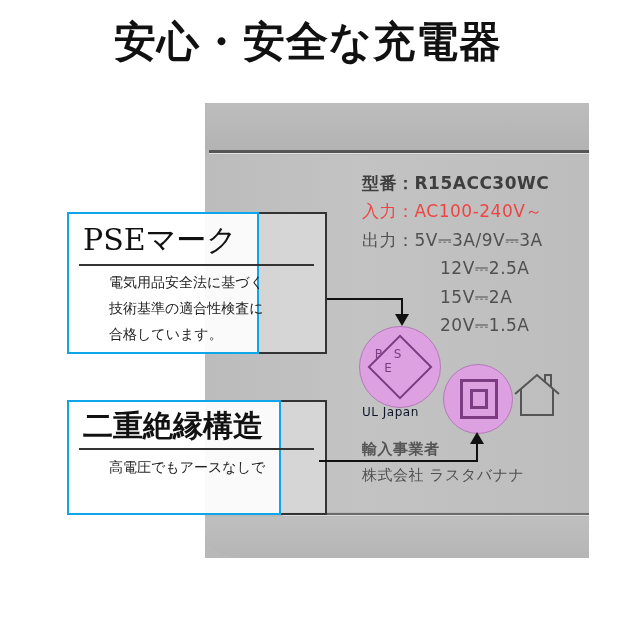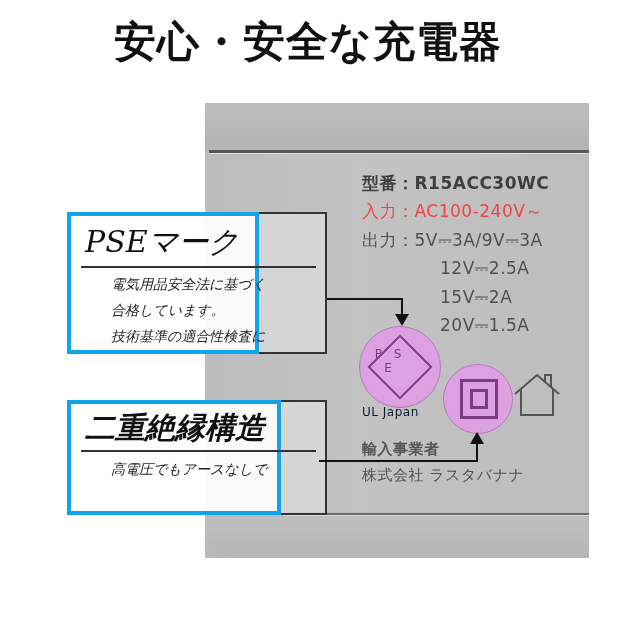--- a/index.html
+++ b/index.html
@@ -78,22 +78,21 @@
     }
     .sq-inner {
       position: absolute; left: 7px; top: 7px; width: 18px; height: 20px;
       border: 3px solid #7c3c82;
     }
     .house-icon { position: absolute; left: 512px; top: 372px; }
 
     
     .callout {
       position: absolute; background: rgba(255,255,255,0.88);
-      border: 4px solid #0ea5e9;
-      font-style: italic;
+      border: 2px solid #0ea5e9;
     }
     .callout.pse { left: 67px; top: 212px; width: 192px; height: 142px; }
     .callout.dbl { left: 67px; top: 400px; width: 214px; height: 115px; }
     .callout-title {
       position: absolute; left: 14px; font-size: 30px; color: #111;
       font-family: "DejaVu Serif", "Liberation Serif", serif; white-space: nowrap;
     }
     .callout.pse .callout-title { top: 6px; }
     .callout.dbl .callout-title { top: 4px; font-weight: bold; }
     .callout-rule {
@@ -161,22 +160,22 @@
     <polyline points="33,10 33,3 39,3 39,15" fill="none" stroke="#555" stroke-width="2"></polyline>
   </svg>
 </div>
 
 <div class="callout-ext pse"></div>
 <div class="callout pse">
   <div class="callout-title">PSEマーク</div>
   <div class="callout-rule"></div>
   <div class="callout-body">
     <div>電気用品安全法に基づく</div>
+    <div>技術基準の適合性検査に</div>
     <div>合格しています。</div>
-    <div>技術基準の適合性検査に</div>
   </div>
 </div>
 
 <div class="connector" style="left:327px; top:298px; width:75px; height:2px;"></div>
 <div class="connector" style="left:401px; top:298px; width:2px; height:20px;"></div>
 <svg style="position:absolute; left:395px; top:314px;" width="14" height="14" viewBox="0 0 14 14">
   <polygon points="0,0 14,0 7,12" fill="#111"></polygon>
 </svg>
 
 <div class="callout-ext dbl"></div>

